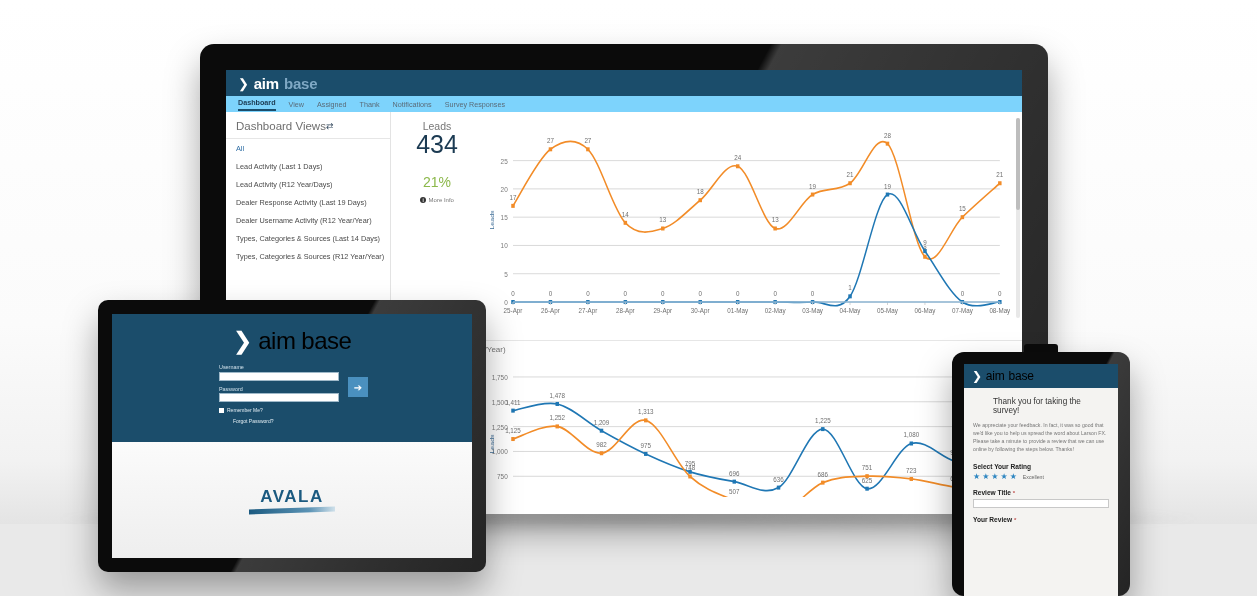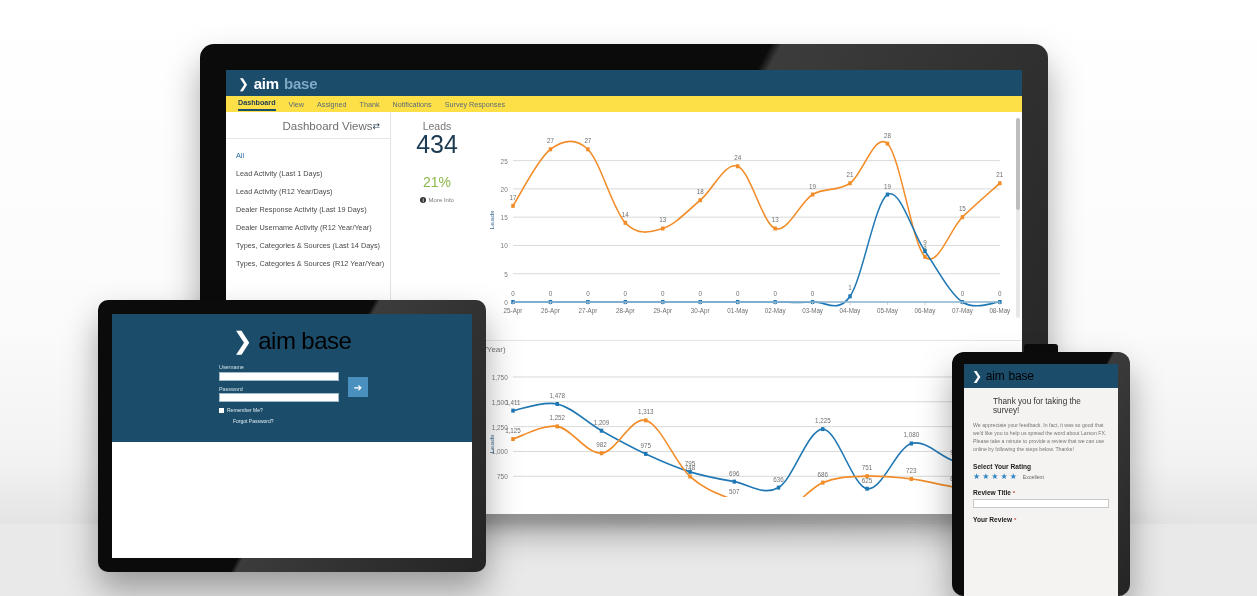--- a/index.html
+++ b/index.html
@@ -57,36 +57,36 @@
   .brand .base { color:#7fa8c4; font-weight:bold; }
 
   .nav-primary {
     height:17px; display:flex; align-items:center; gap:14px;
     padding:0 12px; font-size:7.2px; letter-spacing:.35px; color:#5a6b78;
     border-bottom:1px solid #e6e6e6; background:#fff;
   }
   .nav-primary .item.active { color:#1b4d6b; font-weight:bold; }
   .nav-secondary {
     height:16px; display:flex; align-items:center; gap:13px;
-    padding:0 12px; font-size:7.2px; color:#5a6b78; background:#fde047;
+    padding:0 12px; font-size:7.2px; color:#5a6b78; background:#7dd3fc;
   }
   .nav-secondary .item.active {
     color:#1b3a52; font-weight:bold;
     border-bottom:2px solid #1b4d6b; padding-bottom:2px;
   }
 
   .app-body { display:flex; height:calc(100% - 59px); }
 
   .sidebar {
     width:165px; flex:0 0 165px; border-right:1px solid #e3e3e3; background:#fff;
     padding:8px 0 0 0; position:relative;
   }
   .sidebar-head {
-    display:flex; align-items:center; justify-content:flex-end;
-    padding:0 10px 6px 10px; border-bottom:1px solid #e6e6e6; margin-bottom:7px;
+    display:flex; align-items:center; justify-content:flex-start;
+    padding:0 10px 6px 10px; border-bottom:1px solid #e6e6e6; 
   }
   .sidebar-title { font-size:11.5px; color:#6f6f6f; font-weight:normal; }
   .swap-icon { color:#34495e; font-size:9px; line-height:1; }
   .sidebar-item {
     padding:4.5px 10px; font-size:7.3px; color:#4a4a4a; white-space:nowrap;
   }
   .sidebar-item.active { color:#2e6da4; }
 
   .content { flex:1; position:relative; overflow:hidden; background:#fff; }
 
@@ -454,20 +454,26 @@
         <div class="remember">
           <span class="box"></span>
           <span>Remember Me?</span>
         </div>
         <div class="forgot">Forgot Password?</div>
       </div>
 
       <div class="login-go">➔</div>
     </div>
 
+    <div class="login-bottom">
+      <div class="avala">
+        <div class="word">AVALA</div>
+        <div class="bar"></div>
+      </div>
+    </div>
 
   </div>
 </div>
 
 <div class="device" id="phone">
   <div class="nub"></div>
   <div class="bezel gloss"></div>
   <div class="screen">
 
     <div class="ph-top">

